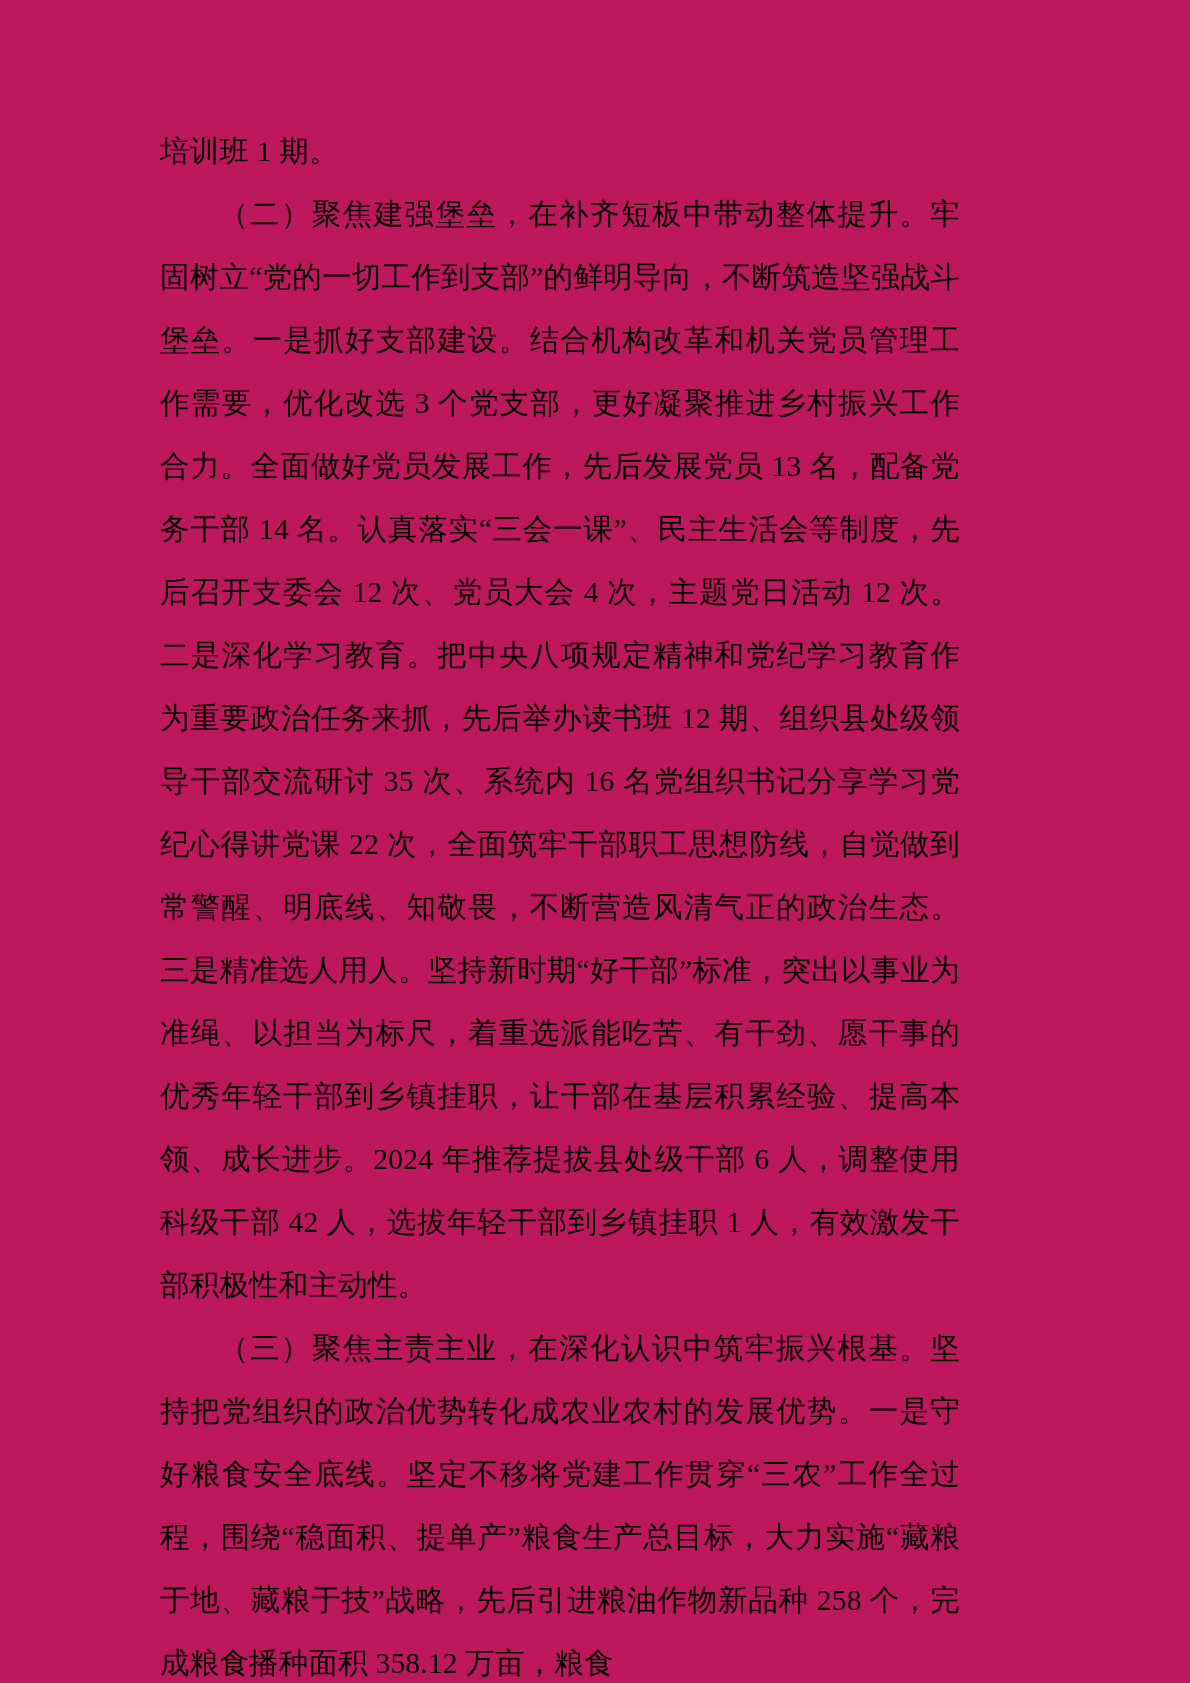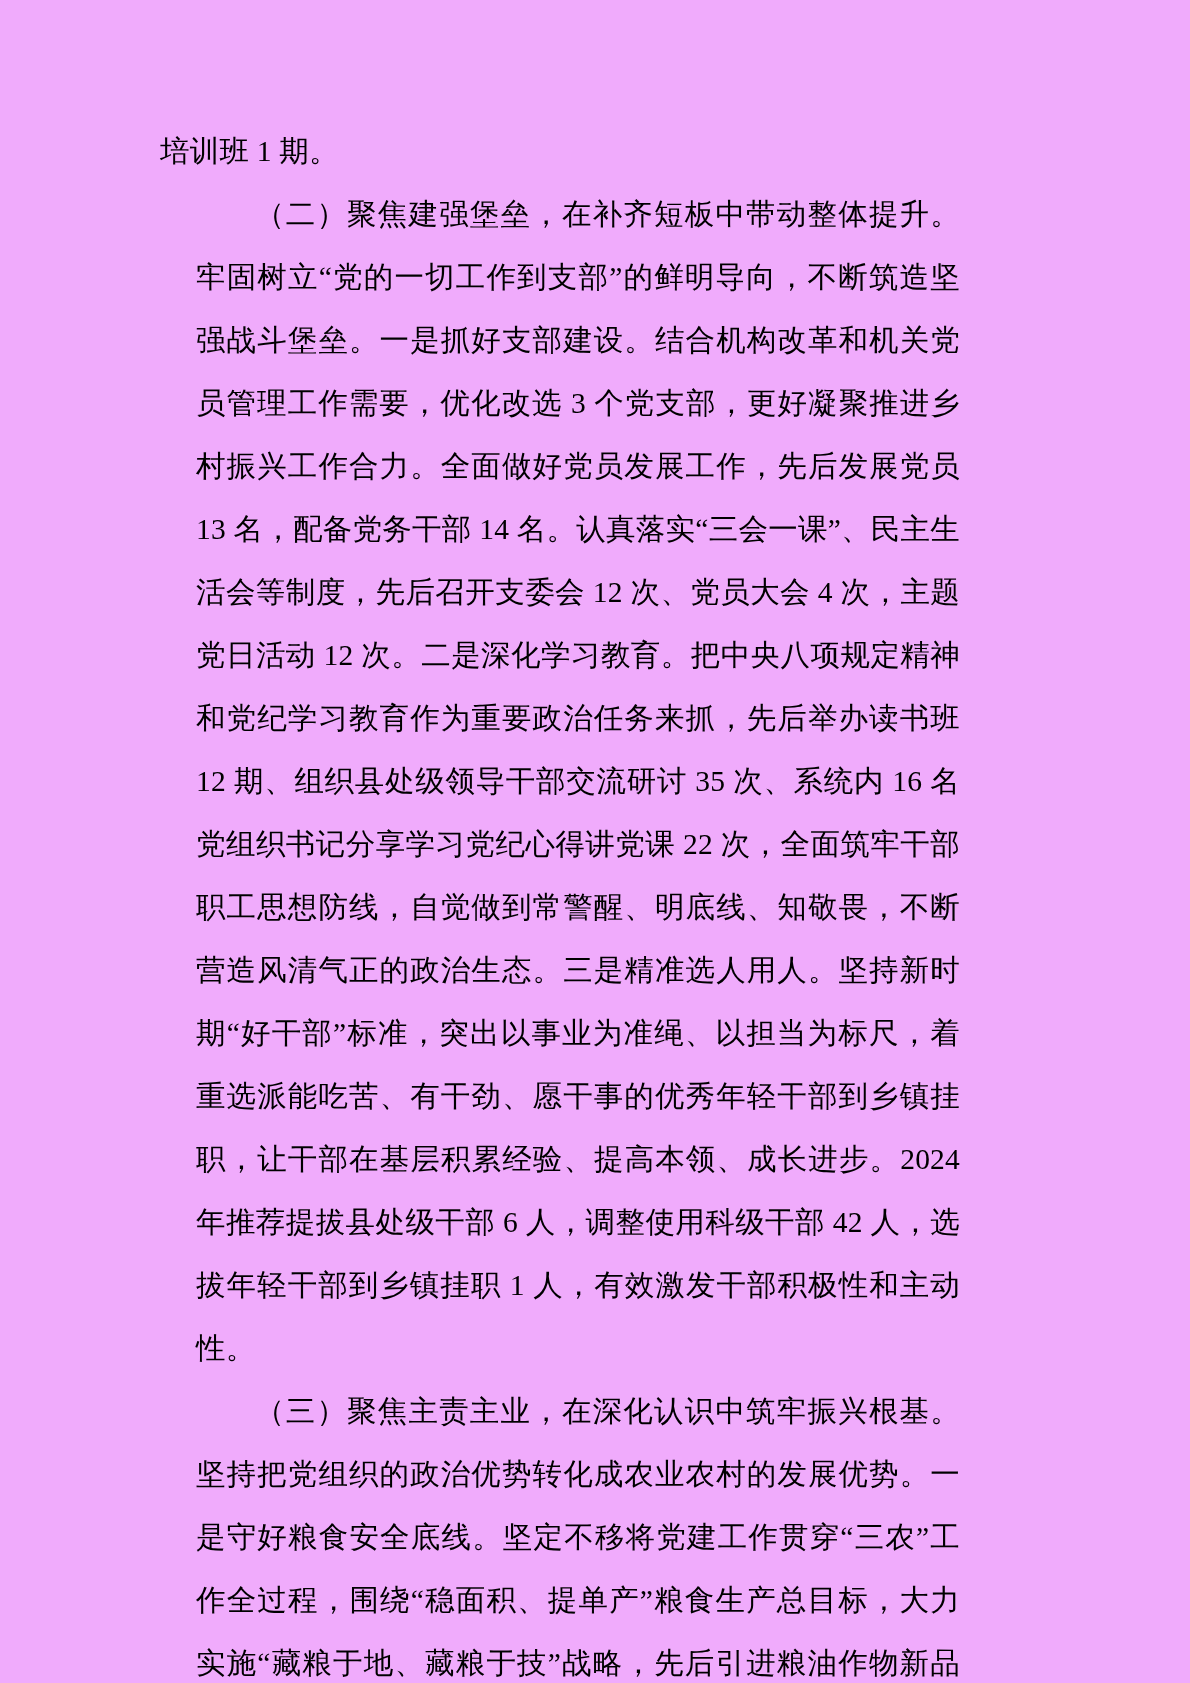--- a/index.html
+++ b/index.html
@@ -7,21 +7,21 @@
     padding: 0;
     background: #ffffff;
   }
   body {
     font-family: "Liberation Serif", "DejaVu Serif", serif;
   }
   .page {
     position: relative;
     width: 1190px;
     height: 1683px;
-    background: #f0abfc;
+    background: #be185d;
     box-sizing: border-box;
     overflow: hidden;
   }
   .content {
     position: absolute;
     left: 160px;
     top: 120px;
     width: 800px;
   }
   .para {
@@ -30,21 +30,20 @@
     color: #000000;
     text-align: justify;
     text-justify: inter-ideograph;
     letter-spacing: 0.2px;
     margin: 0;
     white-space: pre-wrap;
     word-break: break-all;
   }
   .para.indent {
     text-indent: 2em;
-    margin-left: 36px;
   }
 </style>
 </head>
 <body>
 
 <div class="page">
   <div class="content">
     <p class="para">培训班 1 期。</p>
     <p class="para indent">（二）聚焦建强堡垒，在补齐短板中带动整体提升。牢固树立“党的一切工作到支部”的鲜明导向，不断筑造坚强战斗堡垒。一是抓好支部建设。结合机构改革和机关党员管理工作需要，优化改选 3 个党支部，更好凝聚推进乡村振兴工作合力。全面做好党员发展工作，先后发展党员 13 名，配备党务干部 14 名。认真落实“三会一课”、民主生活会等制度，先后召开支委会 12 次、党员大会 4 次，主题党日活动 12 次。二是深化学习教育。把中央八项规定精神和党纪学习教育作为重要政治任务来抓，先后举办读书班 12 期、组织县处级领导干部交流研讨 35 次、系统内 16 名党组织书记分享学习党纪心得讲党课 22 次，全面筑牢干部职工思想防线，自觉做到常警醒、明底线、知敬畏，不断营造风清气正的政治生态。三是精准选人用人。坚持新时期“好干部”标准，突出以事业为准绳、以担当为标尺，着重选派能吃苦、有干劲、愿干事的优秀年轻干部到乡镇挂职，让干部在基层积累经验、提高本领、成长进步。2024 年推荐提拔县处级干部 6 人，调整使用科级干部 42 人，选拔年轻干部到乡镇挂职 1 人，有效激发干部积极性和主动性。</p>
     <p class="para indent">（三）聚焦主责主业，在深化认识中筑牢振兴根基。坚持把党组织的政治优势转化成农业农村的发展优势。一是守好粮食安全底线。坚定不移将党建工作贯穿“三农”工作全过程，围绕“稳面积、提单产”粮食生产总目标，大力实施“藏粮于地、藏粮于技”战略，先后引进粮油作物新品种 258 个，完成粮食播种面积 358.12 万亩，粮食</p>

